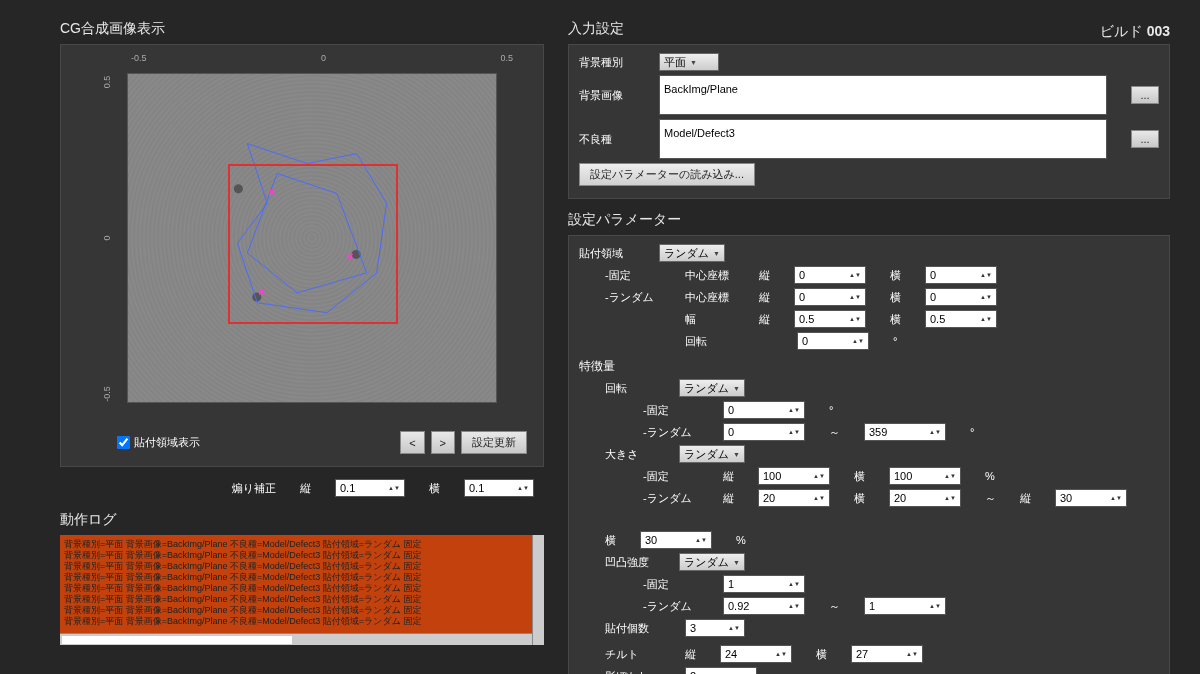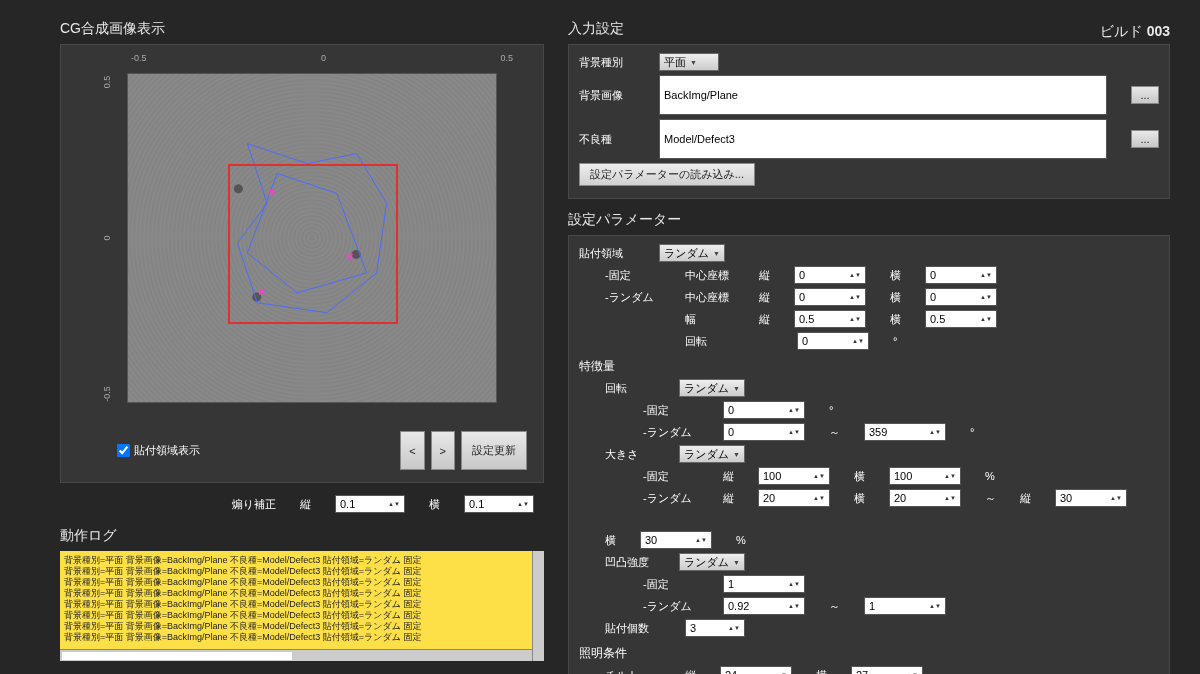--- a/index.html
+++ b/index.html
@@ -22,36 +22,36 @@
  radial-gradient(circle at 62% 55%, #555 4px, transparent 5px),
  radial-gradient(circle at 35% 68%, #555 4px, transparent 5px),
  repeating-radial-gradient(circle,#8a8a8a 0,#838383 2px,#8a8a8a 4px);
  border: 1px solid #555; }
 .redrect { position: absolute; border: 2px solid #e03030; left: 100px; top: 90px; width: 170px; height: 160px; }
 .marker { position: absolute; color: #ff3ad6; font-weight: bold; font-size: 13px; }
 .bluepath { position: absolute; inset:0; pointer-events:none; }
 
 .viewer-controls { display:flex; align-items:center; justify-content:space-between; padding: 2px 6px 2px 46px; }
 .chk { display:flex; align-items:center; gap:4px; }
-.btn { background: linear-gradient(#e8e8e8,#c8c8c8); border:1px solid #888; color:#222; padding:11px 10px; font-size:11px; cursor:pointer; }
+.btn { background: linear-gradient(#e8e8e8,#c8c8c8); border:1px solid #888; color:#222; padding:3px 10px; font-size:11px; cursor:pointer; }
 .btn-sm { padding:2px 8px; }
 .btn-row { display:flex; gap:6px; }
 
 .spin { background:#fff; color:#000; border:1px solid #555; padding:1px 4px; height:18px; display:inline-flex; align-items:center; justify-content:space-between; position:relative; }
 .spin-arrows { display:flex; flex-direction:column; font-size:6px; line-height:5px; color:#333; margin-left:4px; }
 .sel { background:linear-gradient(#eee,#ccc); color:#000; border:1px solid #666; padding:1px 4px; height:18px; display:inline-flex; align-items:center; gap:4px; }
 .sel::after { content:"▼"; font-size:7px; color:#444; }
-.txt { background:#fff; color:#000; border:1px solid #555; padding:19px 4px; height:18px; display:inline-flex; align-items:center; }
+.txt { background:#fff; color:#000; border:1px solid #555; padding:19px 4px; height:18px; display:inline-flex; align-items:flex-end; }
 .dotbtn { background:linear-gradient(#e8e8e8,#c8c8c8); border:1px solid #888; color:#222; width:28px; height:18px; display:inline-flex; align-items:center; justify-content:center; cursor:pointer; }
 .loadbtn { background:linear-gradient(#eee,#d0d0d0); border:1px solid #888; color:#222; padding:3px 10px; font-size:11px; cursor:pointer; }
 
 .row { display:flex; align-items:center; gap:24px; margin-bottom:4px; flex-wrap:wrap; }
 .lbl { min-width:56px; text-align:left; }
 
-.logbox { background:#fde047; color:#222; height:110px; overflow:hidden; font-size:9px; padding:4px; line-height:11px; position:relative; }
+.logbox { background:#c2410c; color:#222; height:110px; overflow:hidden; font-size:9px; padding:4px; line-height:11px; position:relative; }
 .logbox .scrollbar { position:absolute; right:0; top:0; bottom:0; width:12px; background:#ccc; border-left:1px solid #888; }
 .logbox .scroll-h { position:absolute; left:0; right:12px; bottom:0; height:12px; background:#ccc; border-top:1px solid #888; }
 .logbox .scroll-h-thumb { position:absolute; left:2px; top:2px; width:230px; height:8px; background:#fff; }
 .param-group { margin-bottom:8px; }
 .param-head { font-size:12px; margin-bottom:4px; }
 .indent { margin-left:26px; }
 </style>
 </head>
 <body>
 
@@ -333,21 +333,20 @@
         <div class="row indent">
           <span style="width:56px;">貼付個数</span>
           <span class="spin" style="width:60px;">
               <span>3</span>
               <span class="spin-arrows">▲▼</span>
             </span>
         </div>
       </div>
 
       <div class="param-group">
-        <div class="param-head">照明条件</div>
         <div class="row indent">
           <span style="width:56px;">チルト</span>
           <span>縦</span>
           <span class="spin" style="width:72px;">
               <span>24</span>
               <span class="spin-arrows">▲▼</span>
             </span>
           <span>横</span>
           <span class="spin" style="width:72px;">
               <span>27</span>

